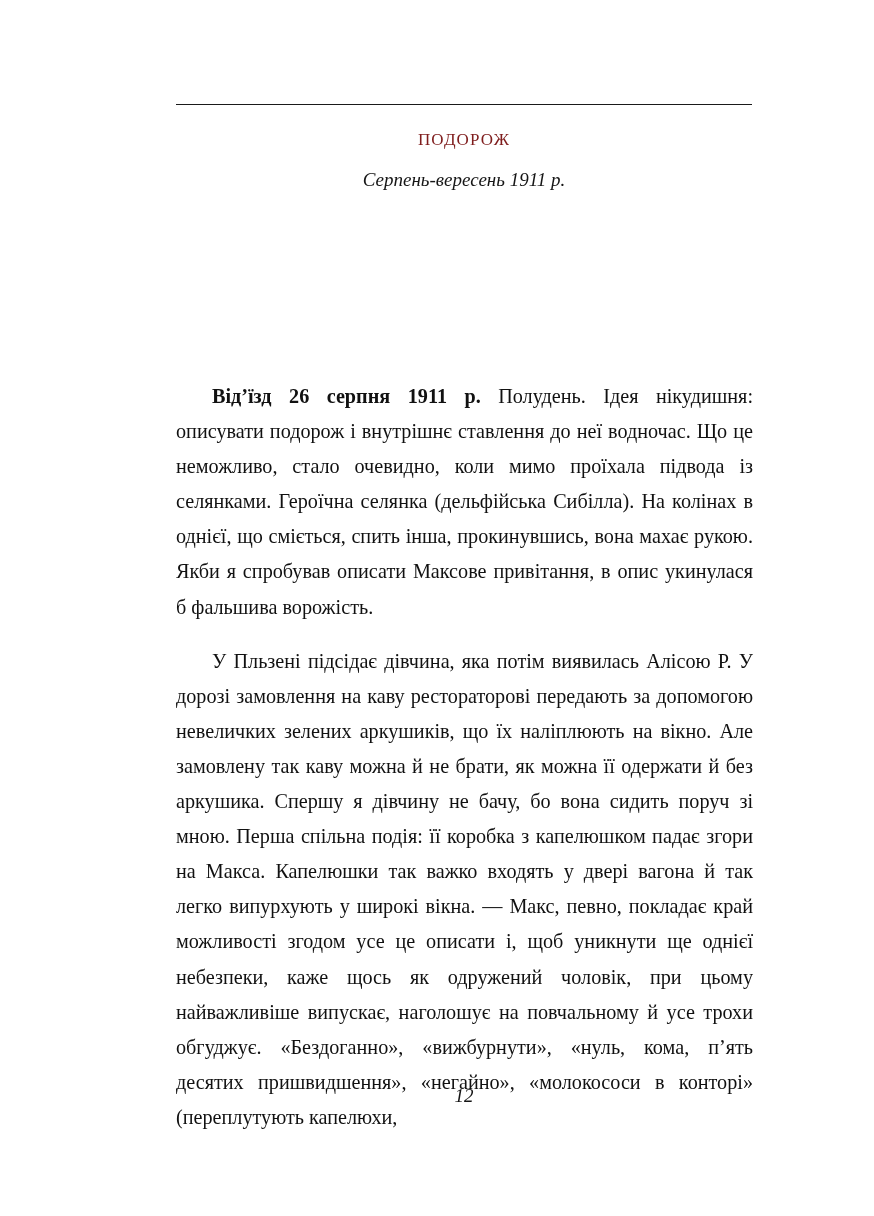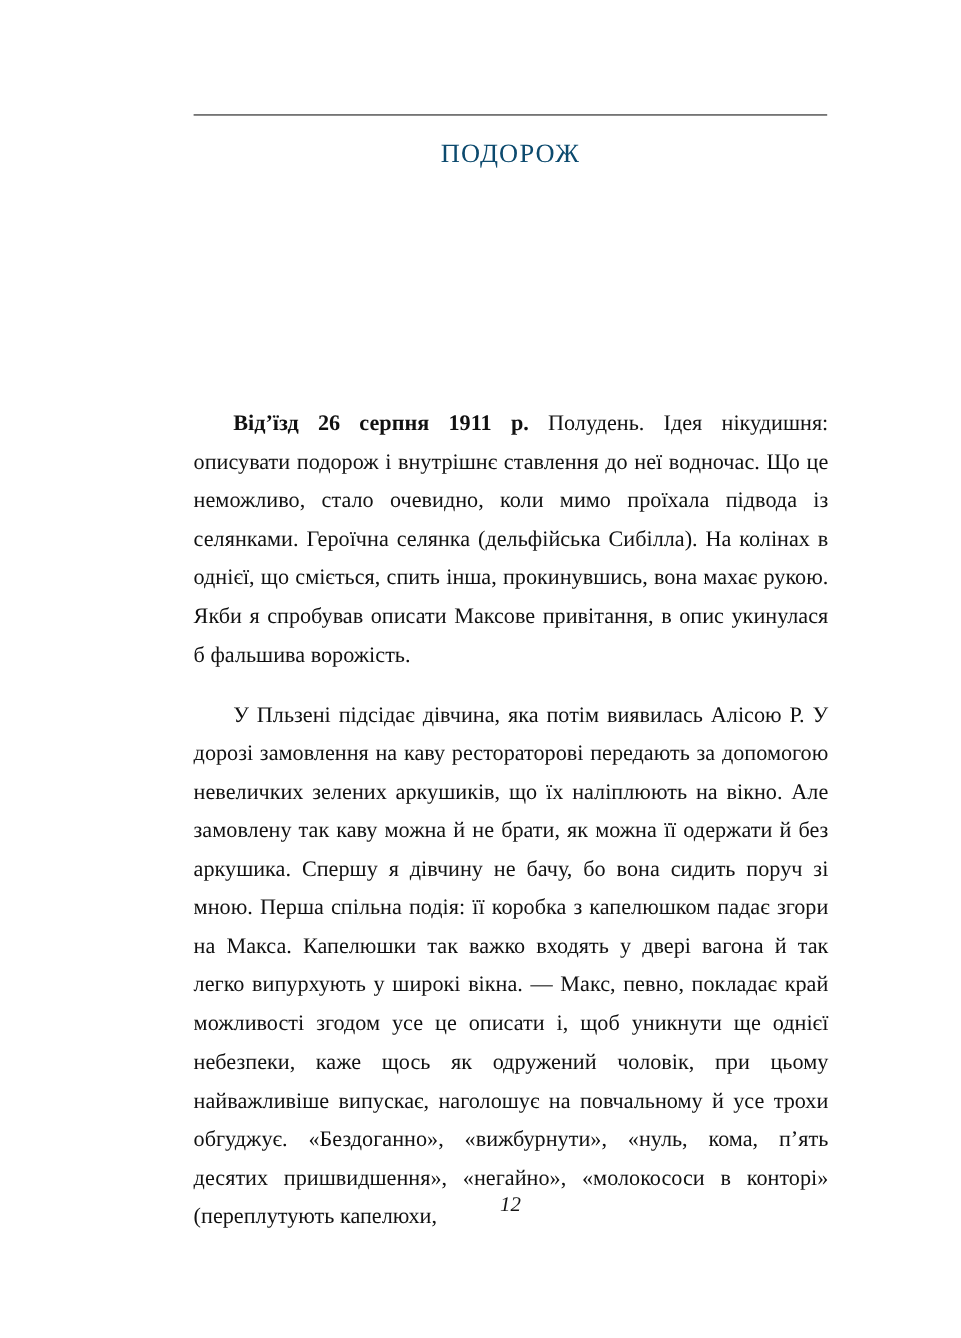--- a/index.html
+++ b/index.html
@@ -36,24 +36,24 @@
 
   
   .chapter-head {
     position: absolute;
     left: 176px;
     top: 122px;
     width: 576px;
     text-align: center;
   }
   .chapter-title-line1 {
-    font-size: 24px;
+    font-size: 17px;
     letter-spacing: 1.1px;
     line-height: 36px;
-    color: #0c4a6e;
+    color: #7f1d1d;
     white-space: nowrap;
   }
   .chapter-title-line2 {
     font-size: 25px;
     letter-spacing: 1.1px;
     line-height: 37px;
     color: #121212;
     white-space: nowrap;
   }
   .chapter-subtitle {
@@ -62,21 +62,21 @@
     line-height: 30px;
     margin-top: 7px;
     color: #161616;
     white-space: nowrap;
   }
 
   
   .body-text {
     position: absolute;
     left: 176px;
-    top: 368px;
+    top: 379px;
     width: 577px;
   }
   .para {
     font-size: 20.2px;
     line-height: 35.1px;
     text-align: justify;
     text-justify: inter-word;
     text-indent: 36px;
     margin: 0 0 19px 0;
     color: #111111;
@@ -103,20 +103,21 @@
 </style>
 </head>
 <body>
 
 <div class="page">
 
   <div class="header-rule"></div>
 
   <div class="chapter-head">
     <div class="chapter-title-line1">ПОДОРОЖ</div>
+    <div class="chapter-subtitle">Серпень-вересень 1911 р.</div>
   </div>
 
   <div class="body-text">
 
     <p class="para"><span class="lead-in">Від’їзд 26 серпня 1911 р.</span><span> Полудень. Ідея нікудишня: описувати подорож і внутрішнє ставлення до неї водночас. Що це неможливо, стало очевидно, коли мимо проїхала підвода із селянками. Героїчна селянка (дельфійська Сибілла). На колінах в однієї, що сміється, спить інша, прокинувшись, вона махає рукою. Якби я спробував описати Максове привітання, в опис укинулася б фальшива ворожість.</span></p>
 
     <p class="para"><span>У Пльзені підсідає дівчина, яка потім виявилась Алісою Р. У дорозі замовлення на каву рестораторові передають за допомогою невеличких зелених аркушиків, що їх наліплюють на вікно. Але замовлену так каву можна й не брати, як можна її одержати й без аркушика. Спершу я дівчину не бачу, бо вона сидить поруч зі мною. Перша спільна подія: її коробка з капелюшком падає згори на Макса. Капелюшки так важко входять у двері вагона й так легко випурхують у широкі вікна. — Макс, певно, покладає край можливості згодом усе це описати і, щоб уникнути ще однієї небезпеки, каже щось як одружений чоловік, при цьому найважливіше випускає, наголошує на повчальному й усе трохи обгуджує. «Бездоганно», «вижбурнути», «нуль, кома, п’ять десятих пришвидшення», «негайно», «молокососи в конторі» (переплутують капелюхи,</span></p>
 
   </div>
 

